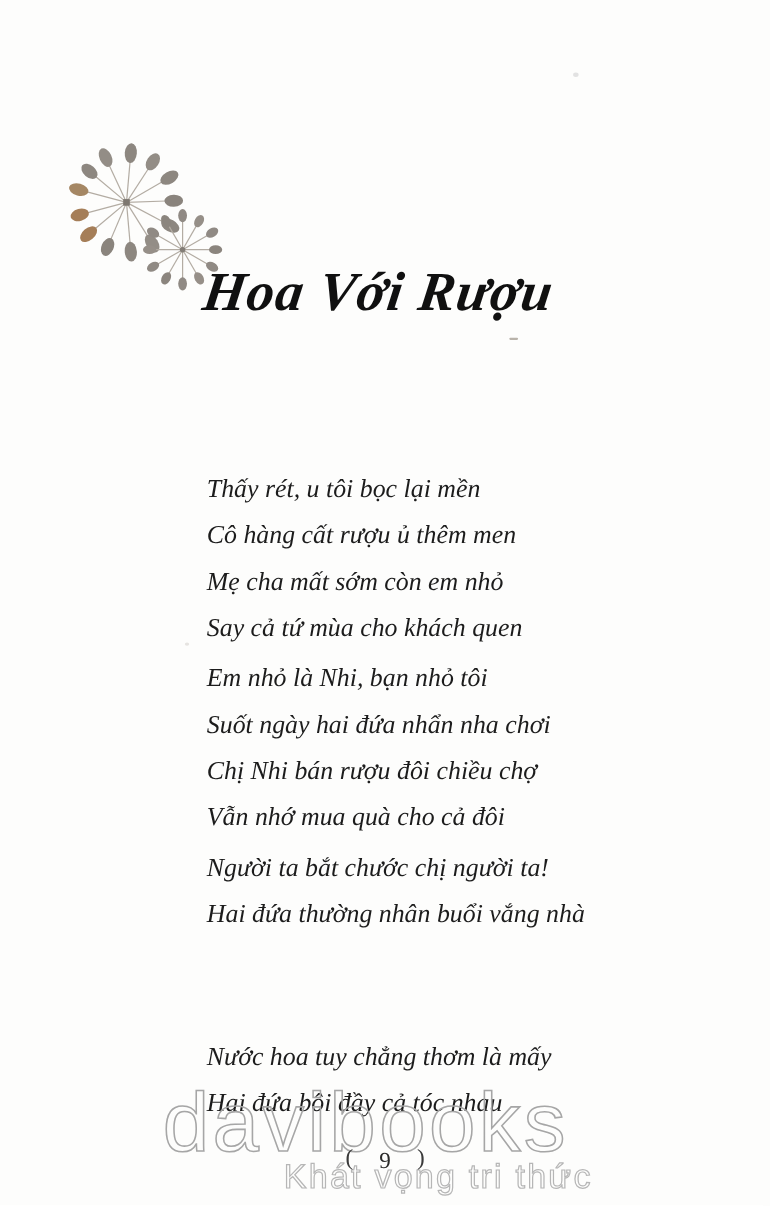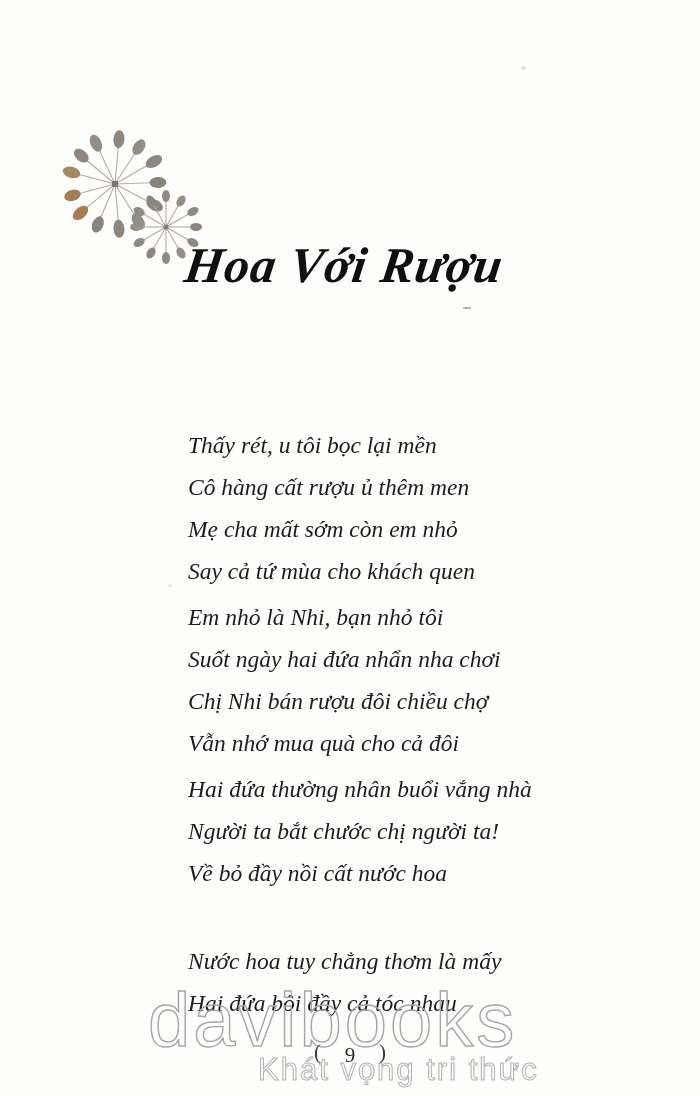--- a/index.html
+++ b/index.html
@@ -222,23 +222,22 @@
   </div>
 
   <div class="stanza stanza-2">
     <p>Em nhỏ là Nhi, bạn nhỏ tôi</p>
     <p>Suốt ngày hai đứa nhẩn nha chơi</p>
     <p>Chị Nhi bán rượu đôi chiều chợ</p>
     <p>Vẫn nhớ mua quà cho cả đôi</p>
   </div>
 
   <div class="stanza stanza-3">
+    <p>Người ta bắt chước chị người ta!</p>
     <p>Hai đứa thường nhân buổi vắng nhà</p>
-    <p>Người ta bắt chước chị người ta!</p>
-    <p>Về bỏ đầy nồi cất nước hoa</p>
   </div>
 
   <div class="stanza stanza-4">
     <p>Nước hoa tuy chẳng thơm là mấy</p>
     <p>Hai đứa bôi đầy cả tóc nhau</p>
   </div>
 
   <svg class="wm-brand-svg" aria-hidden="true">
     <text x="2" y="66" stroke="#a6a6a6">davibooks</text>
   </svg>

